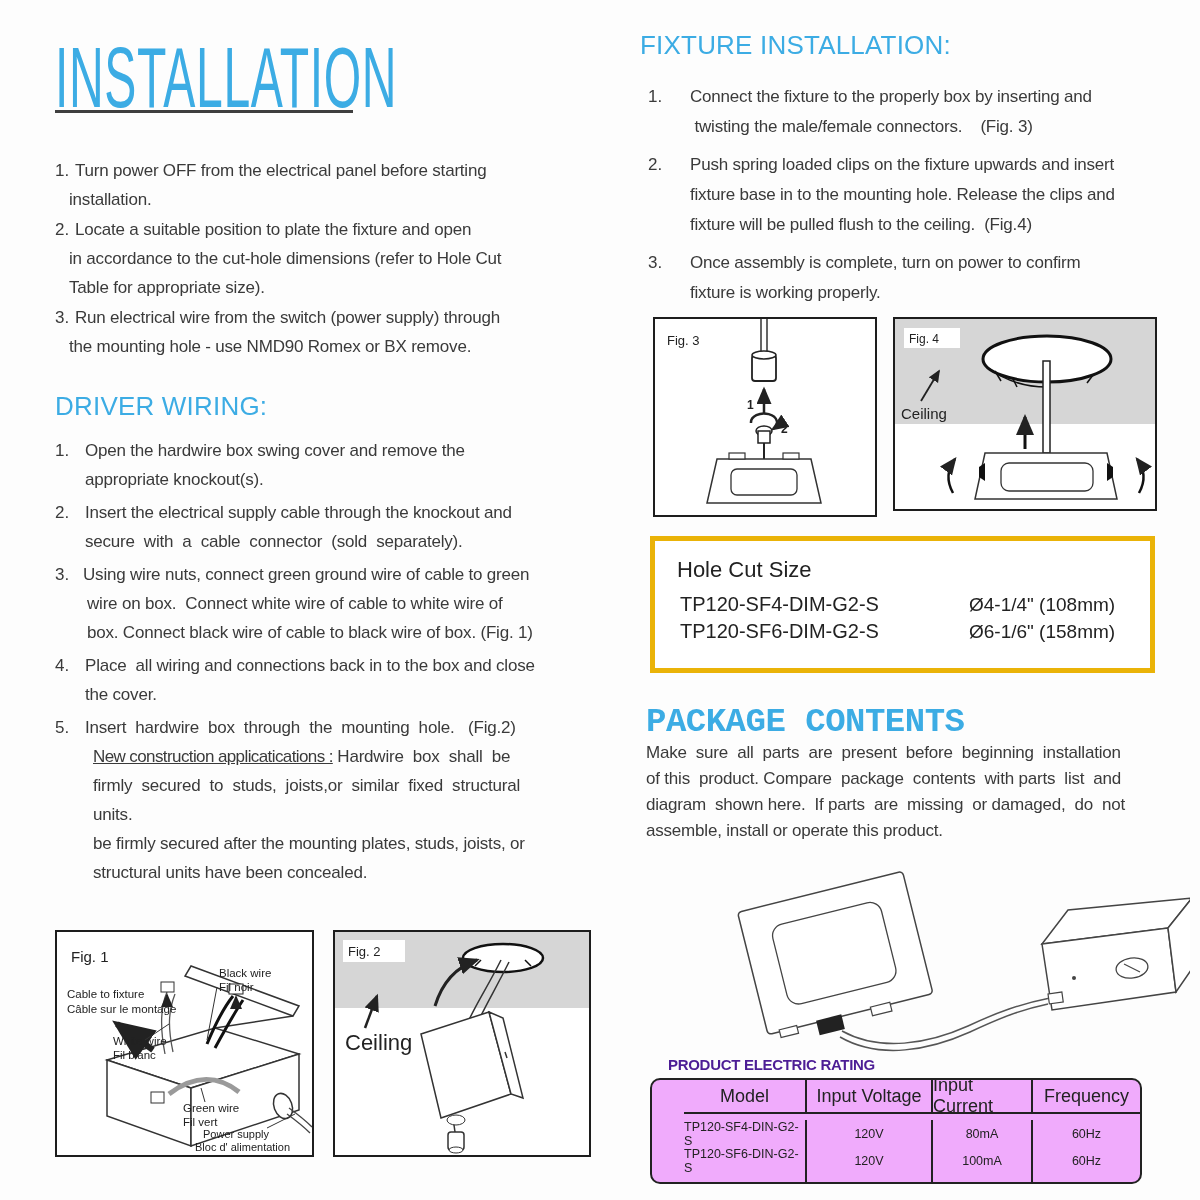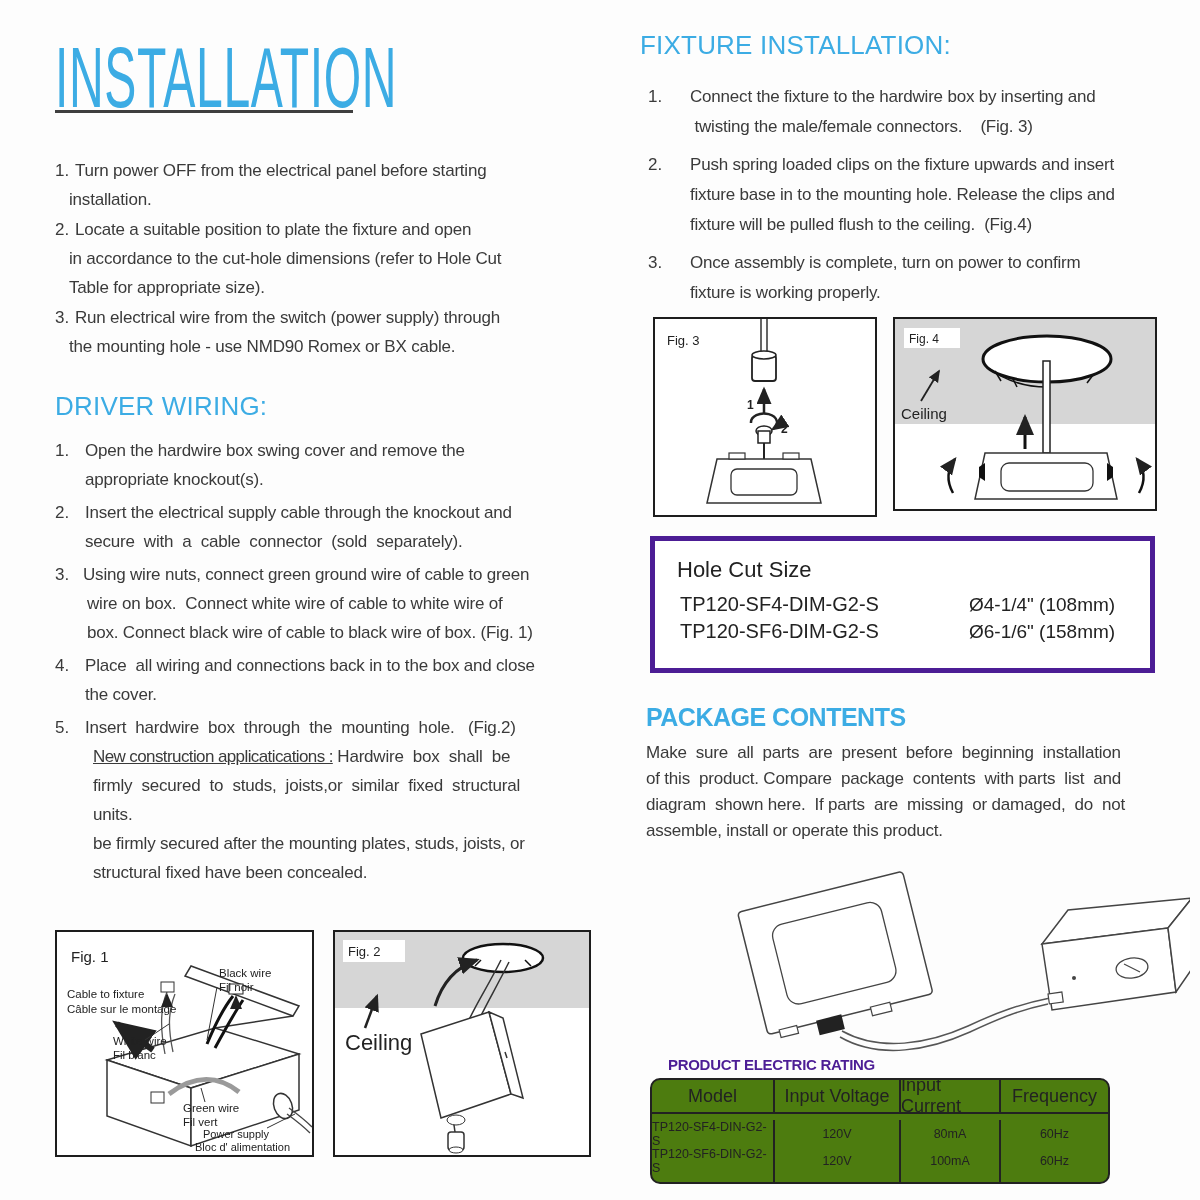--- a/index.html
+++ b/index.html
@@ -8,32 +8,32 @@
   .abs{position:absolute;}
   .cyan{color:#3cace4;}
   .line{white-space:pre;line-height:29px;font-size:17px;letter-spacing:-0.2px;}
   .step{display:flex;margin-bottom:4px;}
   .stepnum{flex:none;font-size:17px;line-height:29px;}
   
   .main-title{font-size:86px;font-weight:normal;color:#3cace4;transform:scaleX(0.56);
               transform-origin:left top;letter-spacing:1px;line-height:1;margin:0;}
   .rule{background:#3f3f3f;height:3px;}
   h2{font-size:26px;font-weight:normal;margin:0;letter-spacing:0.2px;}
-  .pkg-title{font-size:25px;font-weight:bold;letter-spacing:-0.5px;}
+  .pkg-title{font-size:34px;font-weight:bold;letter-spacing:-0.5px;font-family:Liberation Mono, monospace;}
   .ulabel{text-decoration:underline;}
   .figbox{border:2px solid #1d1d1d;background:#ffffff;}
   
-  .holebox{border:5px solid #4c1d95;background:#ffffff;}
+  .holebox{border:5px solid #eab308;background:#ffffff;}
   .hole-title{font-size:22px;color:#222;}
   .hole-model{font-size:20px;color:#222;}
   .hole-size{font-size:19px;color:#222;}
   
   .rating-title{font-size:15px;font-weight:bold;color:#4c1d95;letter-spacing:-0.3px;}
   .rtable{display:grid;grid-template-columns:123px 126px 100px 107px;
-          border:2px solid #222;border-radius:10px;overflow:hidden;background:#4d7c0f;}
+          border:2px solid #222;border-radius:10px;overflow:hidden;background:#f0abfc;padding-left:32px;}
   .rtable .hc{font-size:18px;color:#222;border-bottom:2px solid #222;height:32px;
               display:flex;align-items:center;justify-content:center;}
   .rtable .dc{font-size:12.5px;color:#222;height:27px;display:flex;align-items:center;justify-content:center;}
   .rtable .vr{border-right:2px solid #222;}
   svg text{font-family:"Liberation Sans",sans-serif;fill:#222;}
 </style>
 </head>
 <body>
 
 <div id="page">
@@ -56,21 +56,21 @@
       <div>
         <div class="line">Locate a suitable position to plate the fixture and open</div>
         <div class="line" style="margin-left:-6px;">in accordance to the cut-hole dimensions (refer to Hole Cut</div>
         <div class="line" style="margin-left:-6px;">Table for appropriate size).</div>
       </div>
     </div>
     <div class="step">
       <span class="stepnum" style="width:20px;">3.</span>
       <div>
         <div class="line">Run electrical wire from the switch (power supply) through</div>
-        <div class="line" style="margin-left:-6px;">the mounting hole - use NMD90 Romex or BX cable.</div>
+        <div class="line" style="margin-left:-6px;">the mounting hole - use NMD90 Romex or BX remove.</div>
       </div>
     </div>
   </div>
 
   <h2 class="abs cyan" style="left:55px;top:391px;">DRIVER WIRING:</h2>
 
   <div class="abs" style="left:55px;top:436px;width:575px;">
     <div class="step">
       <span class="stepnum" style="width:30px;">1.</span>
       <div>
@@ -104,21 +104,21 @@
       <span class="stepnum" style="width:30px;">5.</span>
       <div>
         <div class="line">Insert  hardwire  box  through  the  mounting  hole.   (Fig.2)</div>
       </div>
     </div>
     <div style="margin-left:38px;">
       <div class="line"><span class="ulabel" style="letter-spacing:-0.6px;">New construction applicatications :</span><span> Hardwire  box  shall  be</span></div>
       <div class="line">firmly  secured  to  studs,  joists,or  similar  fixed  structural</div>
       <div class="line">units.</div>
       <div class="line">be firmly secured after the mounting plates, studs, joists, or</div>
-      <div class="line">structural fixed have been concealed.</div>
+      <div class="line">structural units have been concealed.</div>
     </div>
   </div>
 
   <div class="abs figbox" style="left:55px;top:930px;width:255px;height:223px;">
     <svg width="255" height="223" viewBox="0 0 255 223">
       <defs>
         <marker id="ah1" markerWidth="8" markerHeight="8" refX="6" refY="3" orient="auto">
           <path d="M0,0 L7,3 L0,6 Z" fill="#222"></path>
         </marker>
       </defs>
@@ -207,21 +207,21 @@
       <line x1="30" y1="96" x2="42" y2="64" stroke="#222" stroke-width="2.5" marker-end="url(#ah2)"></line>
     </svg>
   </div>
 
   <h2 class="abs cyan" style="left:640px;top:30px;">FIXTURE INSTALLATION:</h2>
 
   <div class="abs" style="left:648px;top:82px;width:545px;">
     <div class="step" style="margin-bottom:8px;">
       <span class="stepnum" style="width:42px;">1.</span>
       <div>
-        <div class="line" style="line-height:30px;">Connect the fixture to the hardwire box by inserting and</div>
+        <div class="line" style="line-height:30px;">Connect the fixture to the properly box by inserting and</div>
         <div class="line" style="line-height:30px;"> twisting the male/female connectors.    (Fig. 3)</div>
       </div>
     </div>
     <div class="step" style="margin-bottom:8px;">
       <span class="stepnum" style="width:42px;">2.</span>
       <div>
         <div class="line" style="line-height:30px;">Push spring loaded clips on the fixture upwards and insert</div>
         <div class="line" style="line-height:30px;">fixture base in to the mounting hole. Release the clips and</div>
         <div class="line" style="line-height:30px;">fixture will be pulled flush to the ceiling.  (Fig.4)</div>
       </div>

